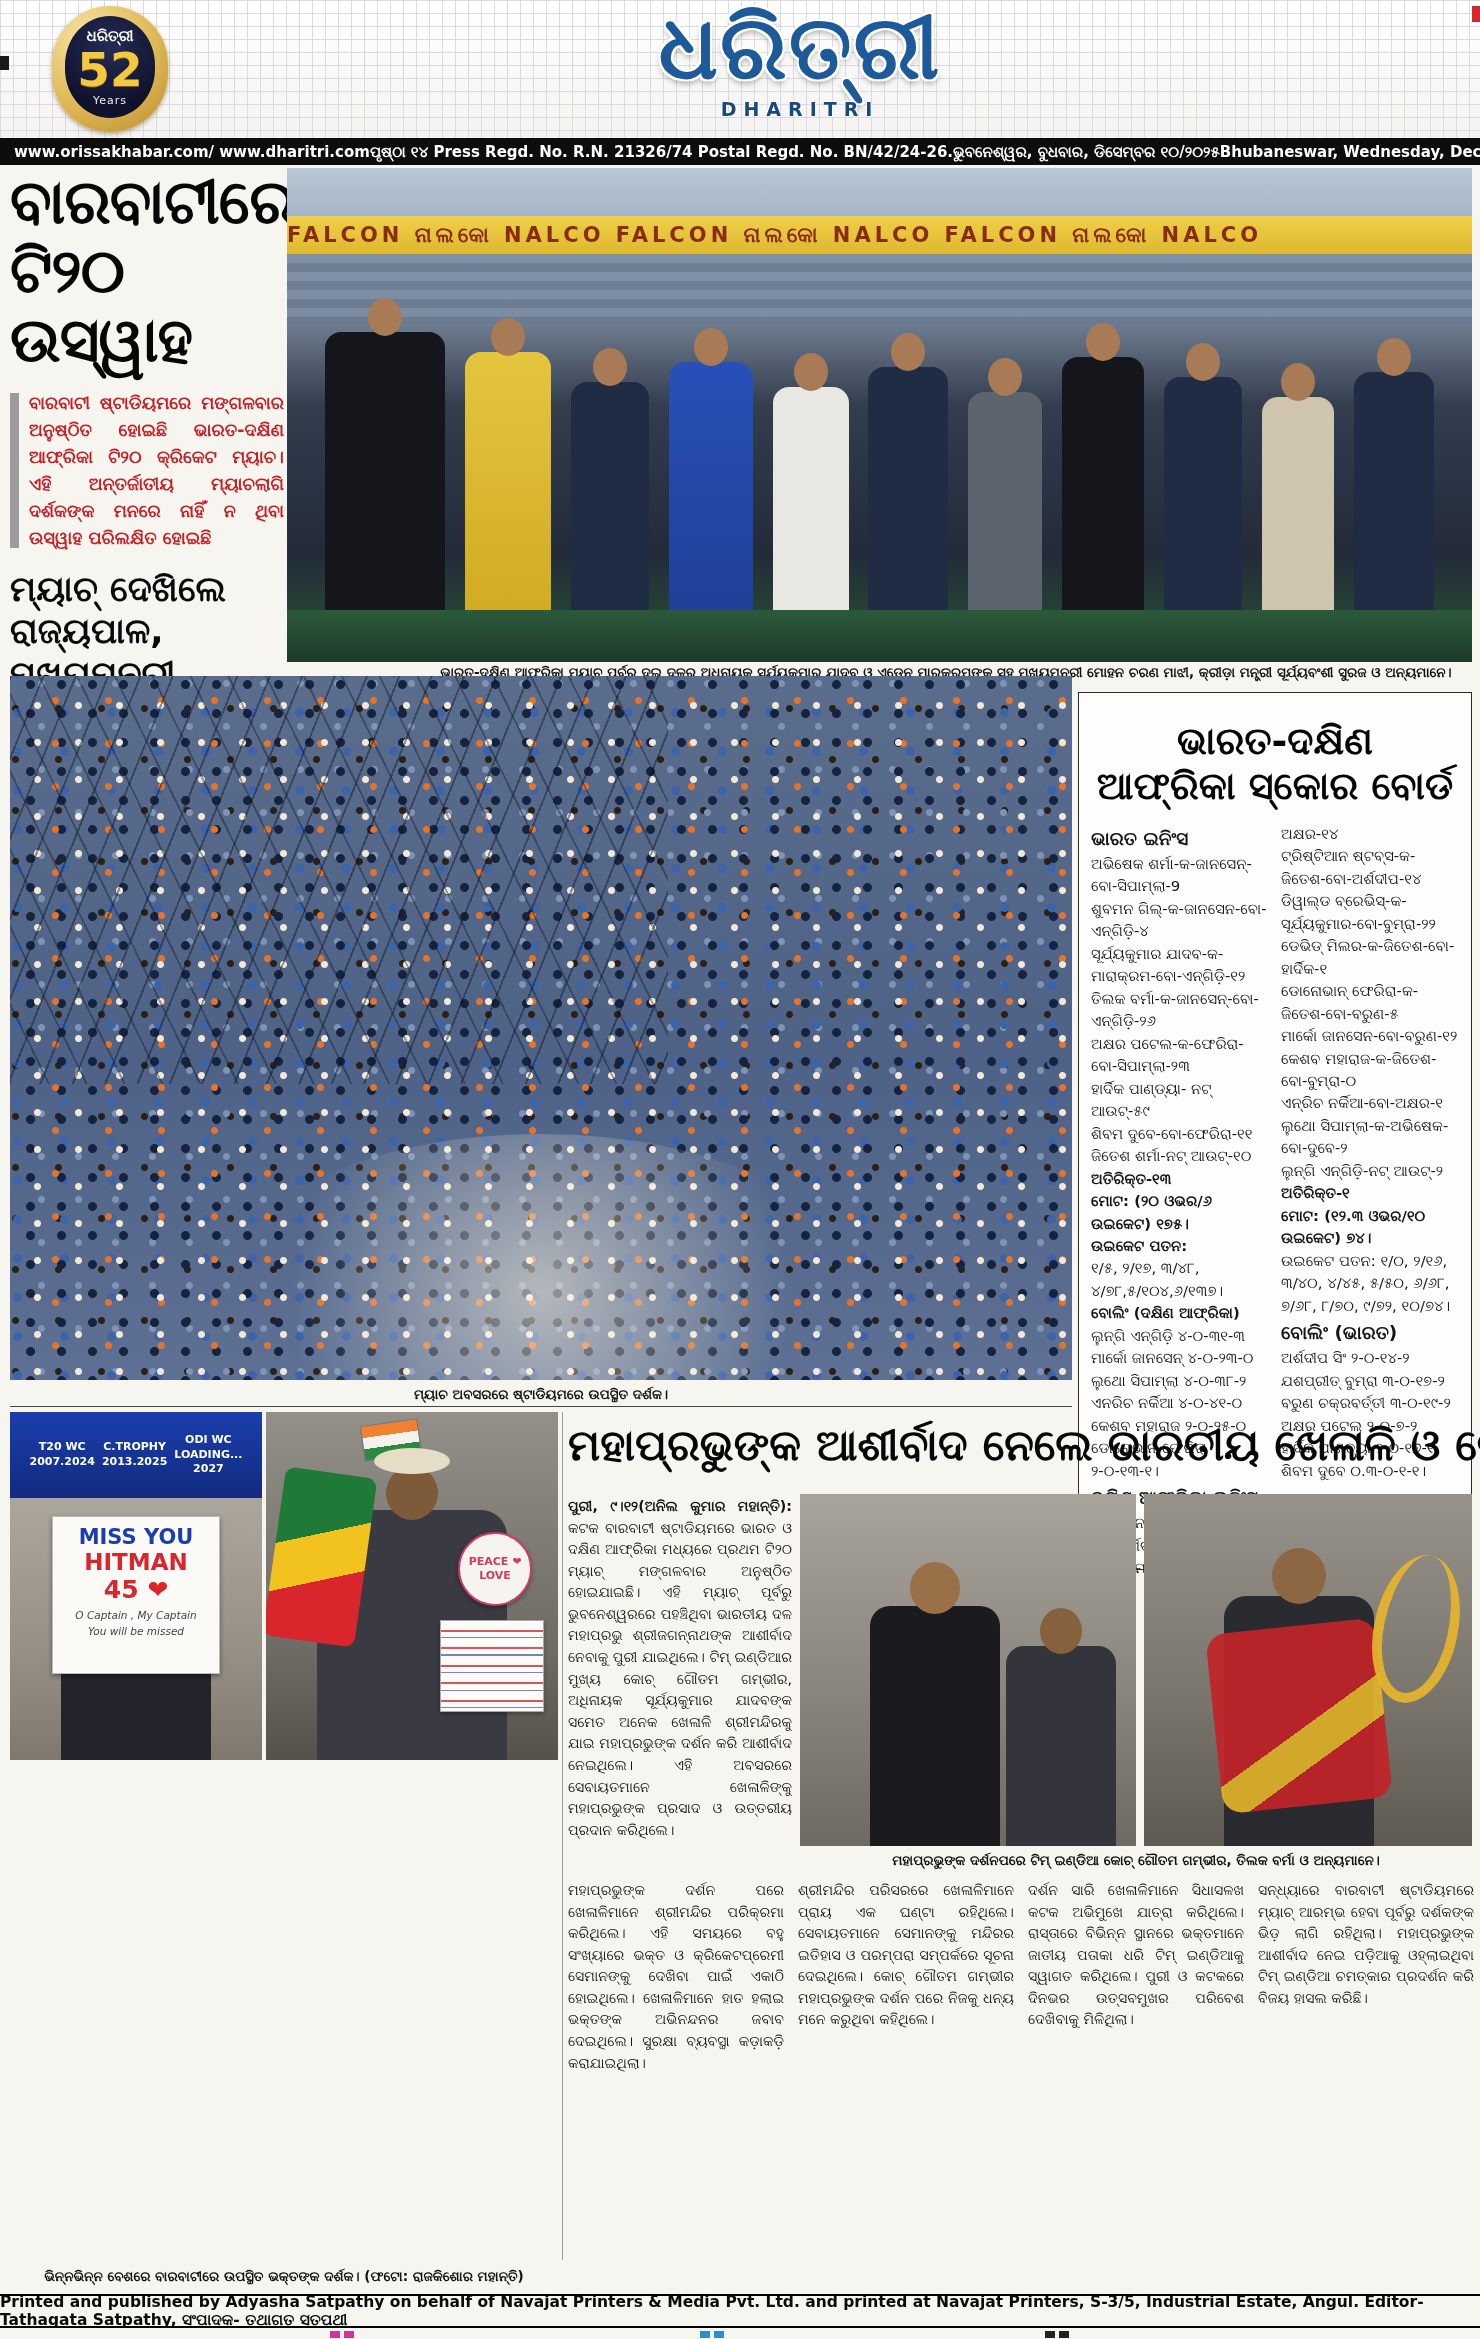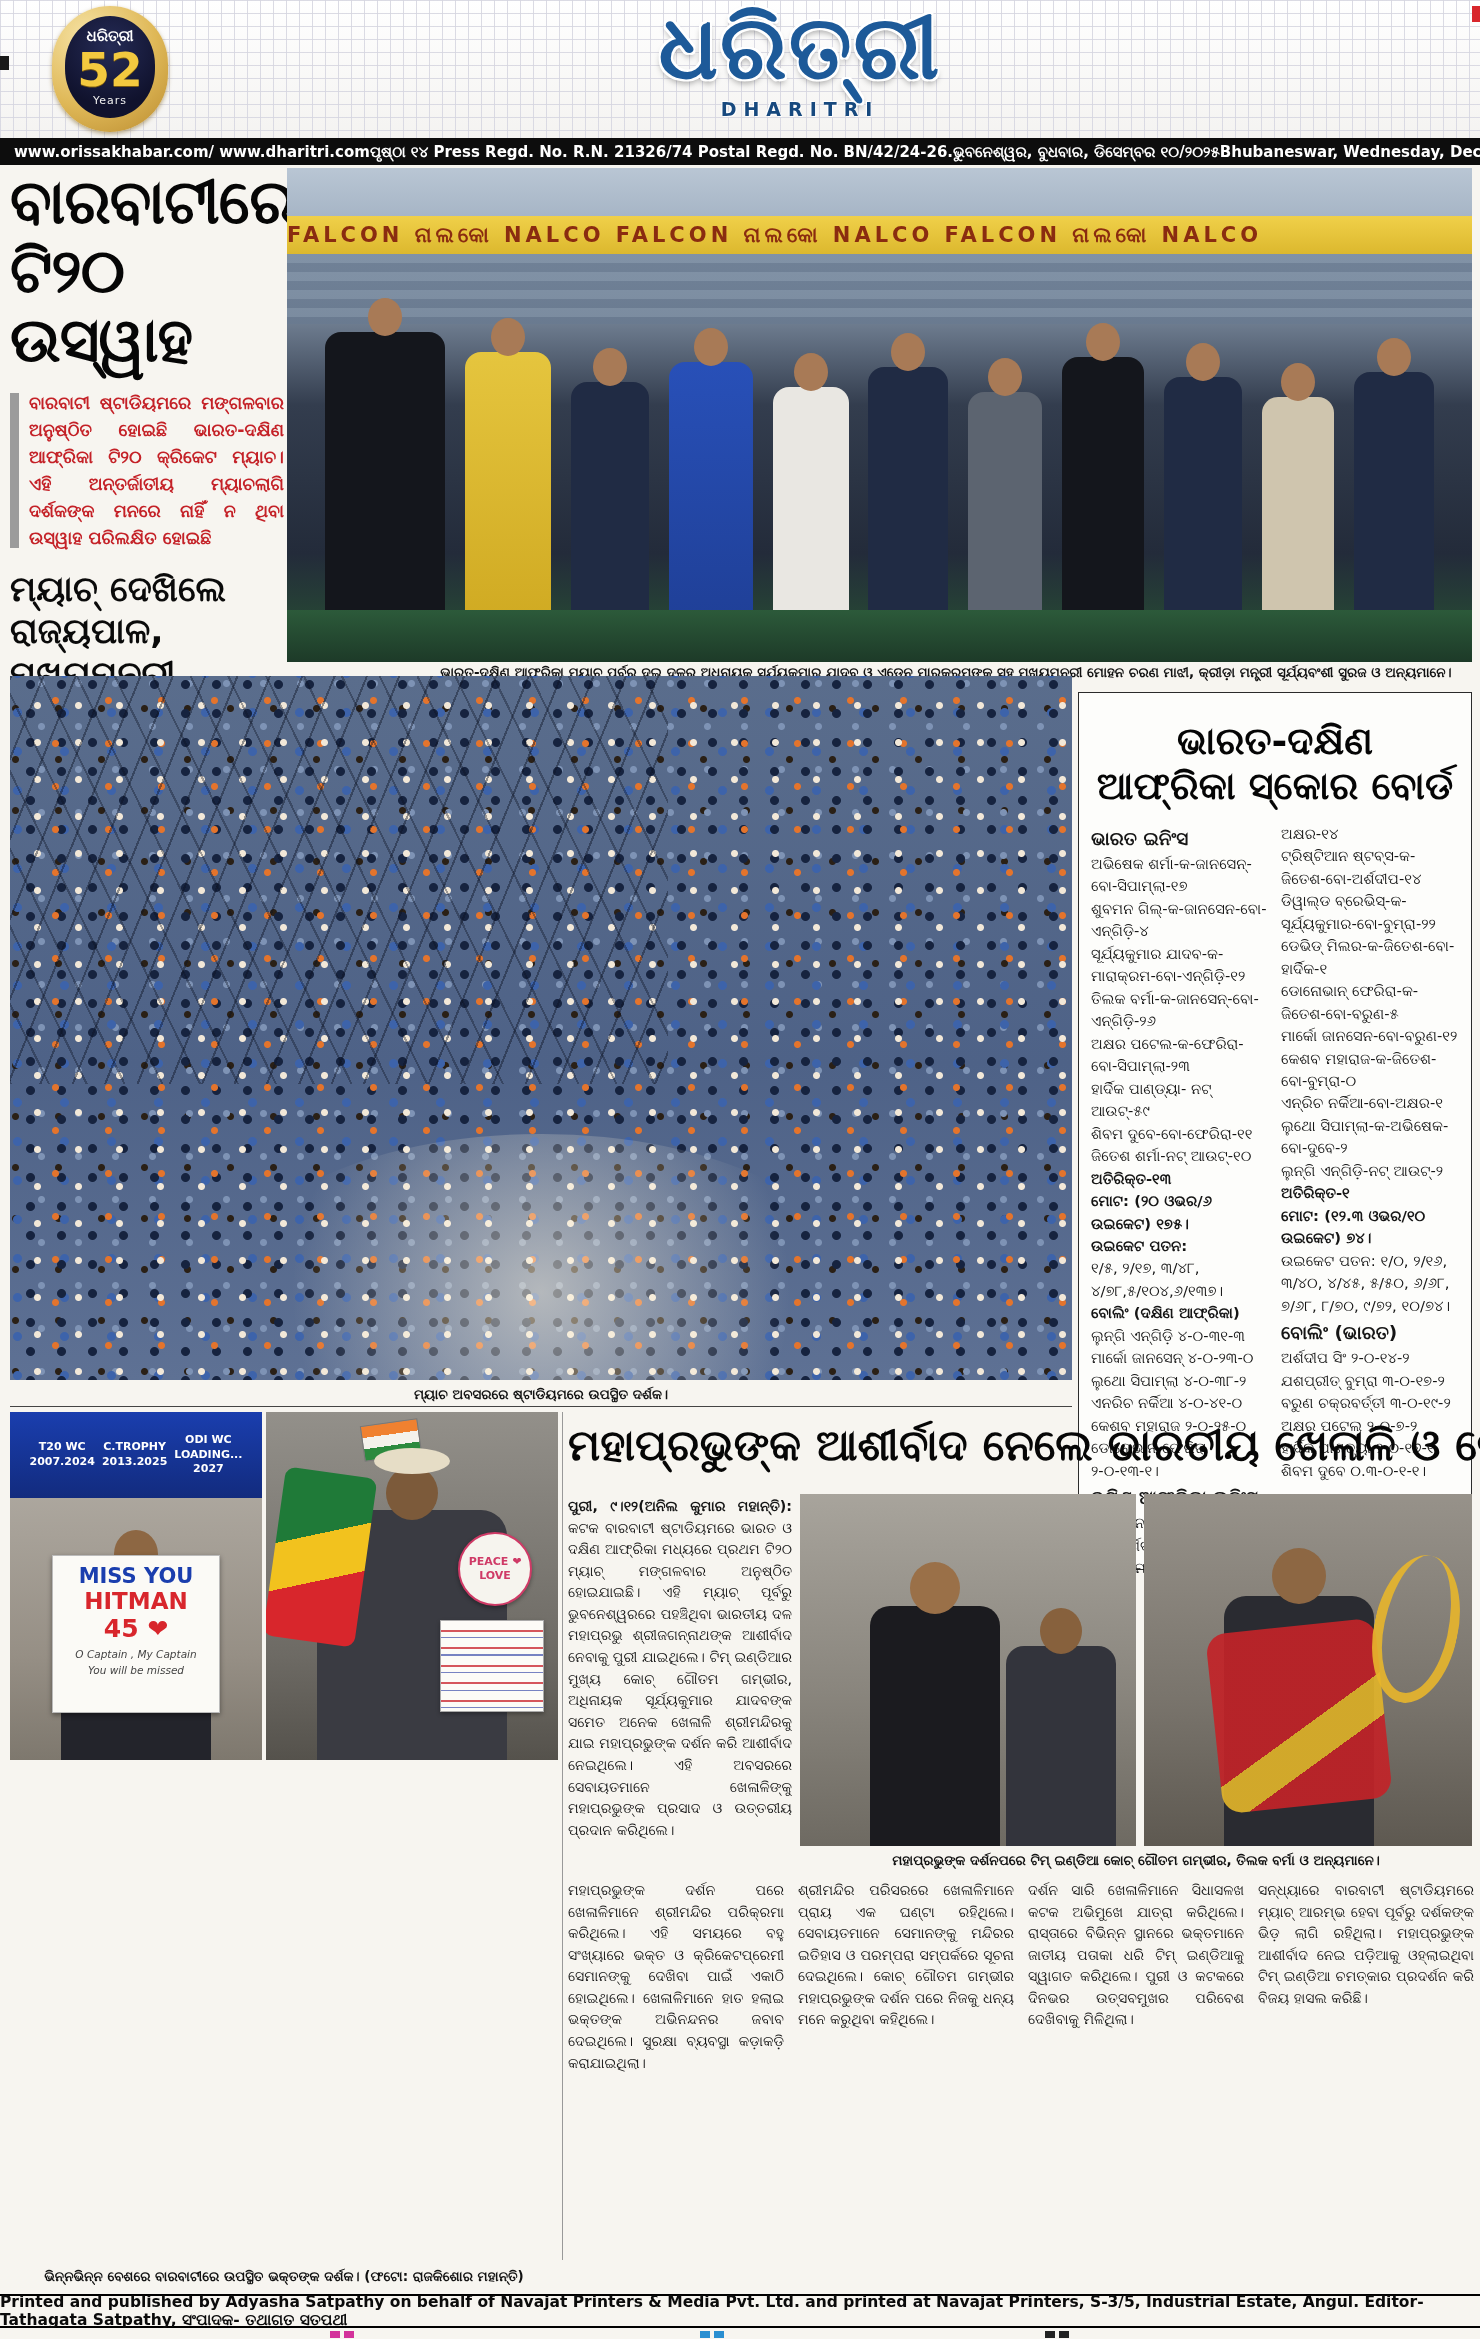--- a/index.html
+++ b/index.html
@@ -99,21 +99,21 @@
   .rule-h{position:absolute;background:#444;height:1px;}
   .rule-v{position:absolute;background:#999;width:1px;}
 
   
   .photo-hitman{left:10px;top:1412px;width:252px;height:348px;background:linear-gradient(#b8b3ab,#968f85 70%,#7e786e);}
   .sign-board{position:absolute;left:0;top:0;width:100%;height:86px;background:linear-gradient(#1a3eae,#122b7e);
     display:flex;justify-content:space-around;align-items:center;padding:16px;color:#fff;font-weight:bold;font-size:11px;text-align:center;line-height:1.35;}
   .fan-silhouette{position:absolute;left:50%;bottom:0;transform:translateX(-50%);width:150px;height:190px;border-radius:22px 22px 0 0;background:#23242b;}
   .fan-silhouette:before{content:"";position:absolute;left:50%;top:-40px;transform:translateX(-50%);width:44px;height:48px;border-radius:50%;background:#8d6743;}
   .placard{position:absolute;left:50%;top:104px;transform:translateX(-50%);width:168px;height:158px;background:#fbfaf6;
-    border:1px solid #bbb;box-shadow:0 2px 5px rgba(0,0,0,.4);text-align:center;padding-top:8px;margin-top:39px;}
+    border:1px solid #bbb;box-shadow:0 2px 5px rgba(0,0,0,.4);text-align:center;padding-top:8px;}
   .pl-miss{color:#1a3eae;font-weight:900;font-size:21px;}
   .pl-hit{color:#d8262c;font-weight:900;font-size:23px;}
   .pl-45{color:#d8262c;font-weight:900;font-size:25px;}
   .pl-script{color:#444;font-size:10.5px;font-style:italic;line-height:1.5;margin-top:4px;}
 
   .photo-fan{left:266px;top:1412px;width:292px;height:348px;background:linear-gradient(#93908a,#6d6a64 70%,#55524c);}
   .mini-flag{position:absolute;left:96px;top:10px;width:58px;height:36px;
     background:linear-gradient(#f08130 33%,#f4f2ec 33% 66%,#2c8a3e 66%);border:1px solid #777;transform:rotate(-8deg);}
   .fan2{position:absolute;left:50%;bottom:0;transform:translateX(-50%);width:190px;height:250px;border-radius:26px 26px 0 0;background:#3a3b42;}
   .fan2:before{content:"";position:absolute;left:50%;top:-44px;transform:translateX(-50%);width:52px;height:54px;border-radius:50%;background:#7c5a3a;}
@@ -239,21 +239,21 @@
 
   <div class="scoreboard">
     <div class="sb-title">
       <div>ଭାରତ-ଦକ୍ଷିଣ</div>
       <div>ଆଫ୍ରିକା ସ୍କୋର ବୋର୍ଡ</div>
     </div>
     <div class="sb-cols">
       <div class="sb-col">
 
       <p class="sb-line bold big">ଭାରତ ଇନିଂସ</p>
-          <p class="sb-line">ଅଭିଷେକ ଶର୍ମା-କ-ଜାନସେନ୍-ବୋ-ସିପାମ୍ଲା-୧୭</p>
+          <p class="sb-line">ଅଭିଷେକ ଶର୍ମା-କ-ଜାନସେନ୍-ବୋ-ସିପାମ୍ଲା-9</p>
           <p class="sb-line">ଶୁବମନ ଗିଲ୍-କ-ଜାନସେନ-ବୋ-ଏନ୍ଗିଡ଼ି-୪</p>
           <p class="sb-line">ସୂର୍ଯ୍ୟକୁମାର ଯାଦବ-କ-ମାରାକ୍ରମ-ବୋ-ଏନ୍ଗିଡ଼ି-୧୨</p>
           <p class="sb-line">ତିଲକ ବର୍ମା-କ-ଜାନସେନ୍-ବୋ-ଏନ୍ଗିଡ଼ି-୨୬</p>
           <p class="sb-line">ଅକ୍ଷର ପଟେଲ-କ-ଫେରିରା-ବୋ-ସିପାମ୍ଲା-୨୩</p>
           <p class="sb-line">ହାର୍ଦିକ ପାଣ୍ଡ୍ୟା- ନଟ୍ ଆଉଟ୍-୫୯</p>
           <p class="sb-line">ଶିବମ ଦୁବେ-ବୋ-ଫେରିରା-୧୧</p>
           <p class="sb-line">ଜିତେଶ ଶର୍ମା-ନଟ୍ ଆଉଟ୍-୧୦</p>
           <p class="sb-line bold">ଅତିରିକ୍ତ-୧୩</p>
           <p class="sb-line bold">ମୋଟ: (୨୦ ଓଭର/୬ ଉଇକେଟ) ୧୭୫।</p>
           <p class="sb-line bold">ଉଇକେଟ ପତନ:</p>

